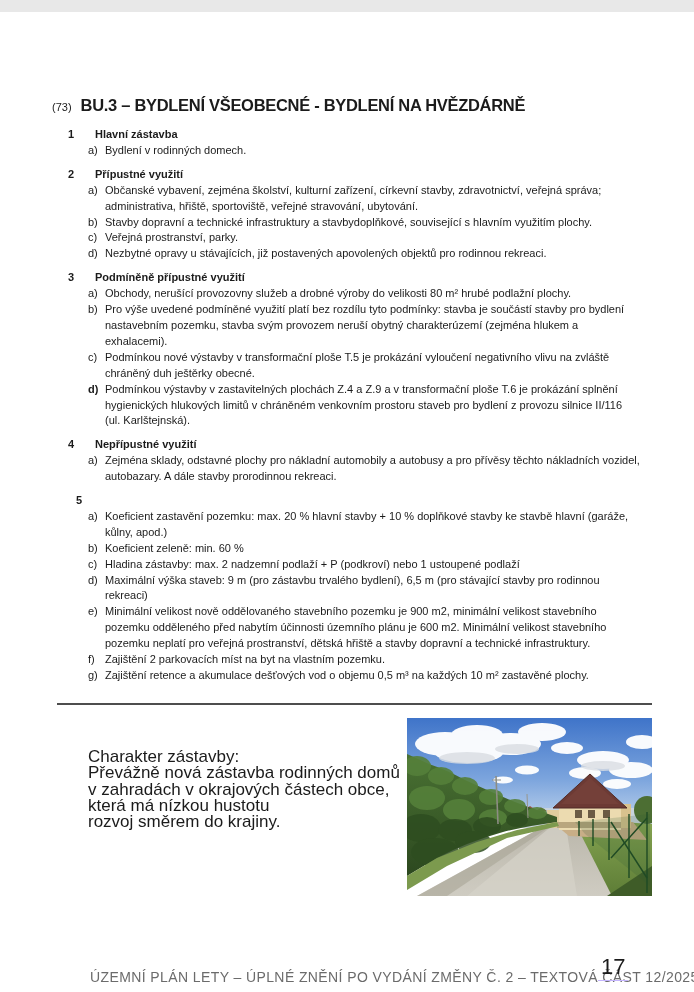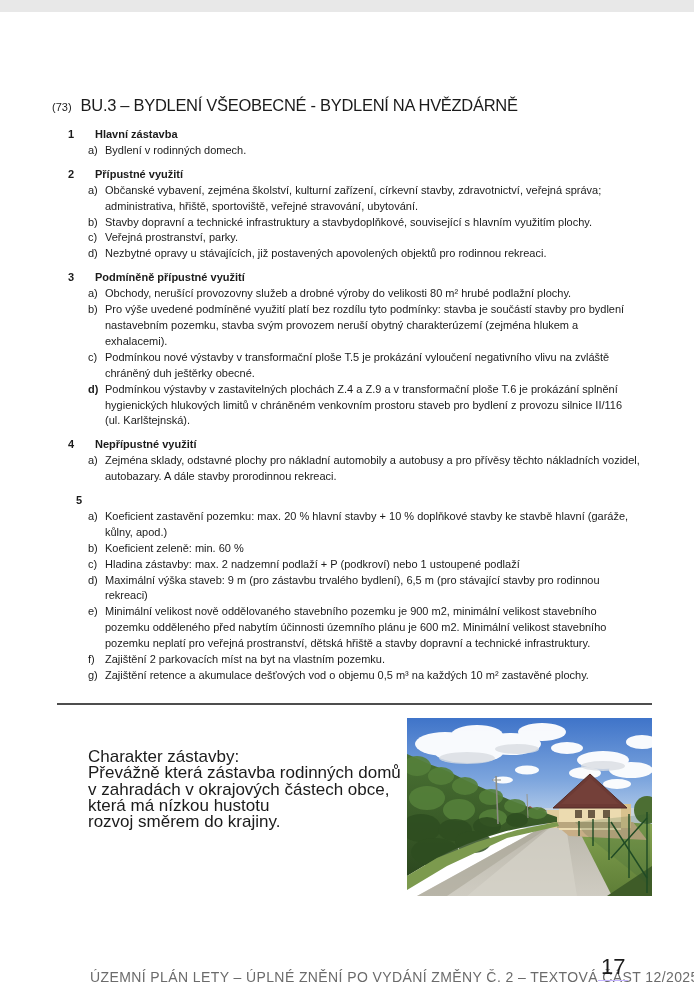--- a/index.html
+++ b/index.html
@@ -13,21 +13,21 @@
     overflow:hidden;
   }
 
   
   .title-row {
     position:absolute; left:52px; top:84px;
     display:flex; align-items:baseline; gap:9px;
     white-space:nowrap;
   }
   .ref-num { font-size:11px; color:#1b1b1b; }
-  .doc-title { font-size:16.5px; font-weight:400; letter-spacing:-0.3px; }
+  .doc-title { font-size:16.5px; font-weight:700; letter-spacing:-0.3px; }
 
   
   .sections {
     position:absolute; left:68px; top:115px; width:572px;
     font-size:11px; line-height:15.9px;
   }
   .section { margin-top:8px; }
   .section:first-child { margin-top:0; }
   .sec-head { display:flex; font-weight:700; }
   .sec-num { width:27px; flex:none; }
@@ -188,21 +188,21 @@
     </div>
         </div>
     </div>
     </div>
 
   <div class="bottom-rule"></div>
 
   <div class="character-block">
     <div>Charakter zástavby:</div>
     <div>
-        <div>Převážně která zástavba rodinných domů</div>
+        <div>Převážně nová zástavba rodinných domů</div>
         <div>v zahradách v okrajových částech obce, která má nízkou hustotu</div>
         <div>rozvoj směrem do krajiny.</div>
       </div>
   </div>
 
   <svg class="photo" viewBox="0 0 245 178" preserveAspectRatio="none" xmlns="http://www.w3.org/2000/svg">
     <defs>
       <linearGradient id="sky" x1="0" y1="0" x2="0" y2="1">
         <stop offset="0" stop-color="#3f74c9"></stop>
         <stop offset="0.55" stop-color="#7ba4dd"></stop>

